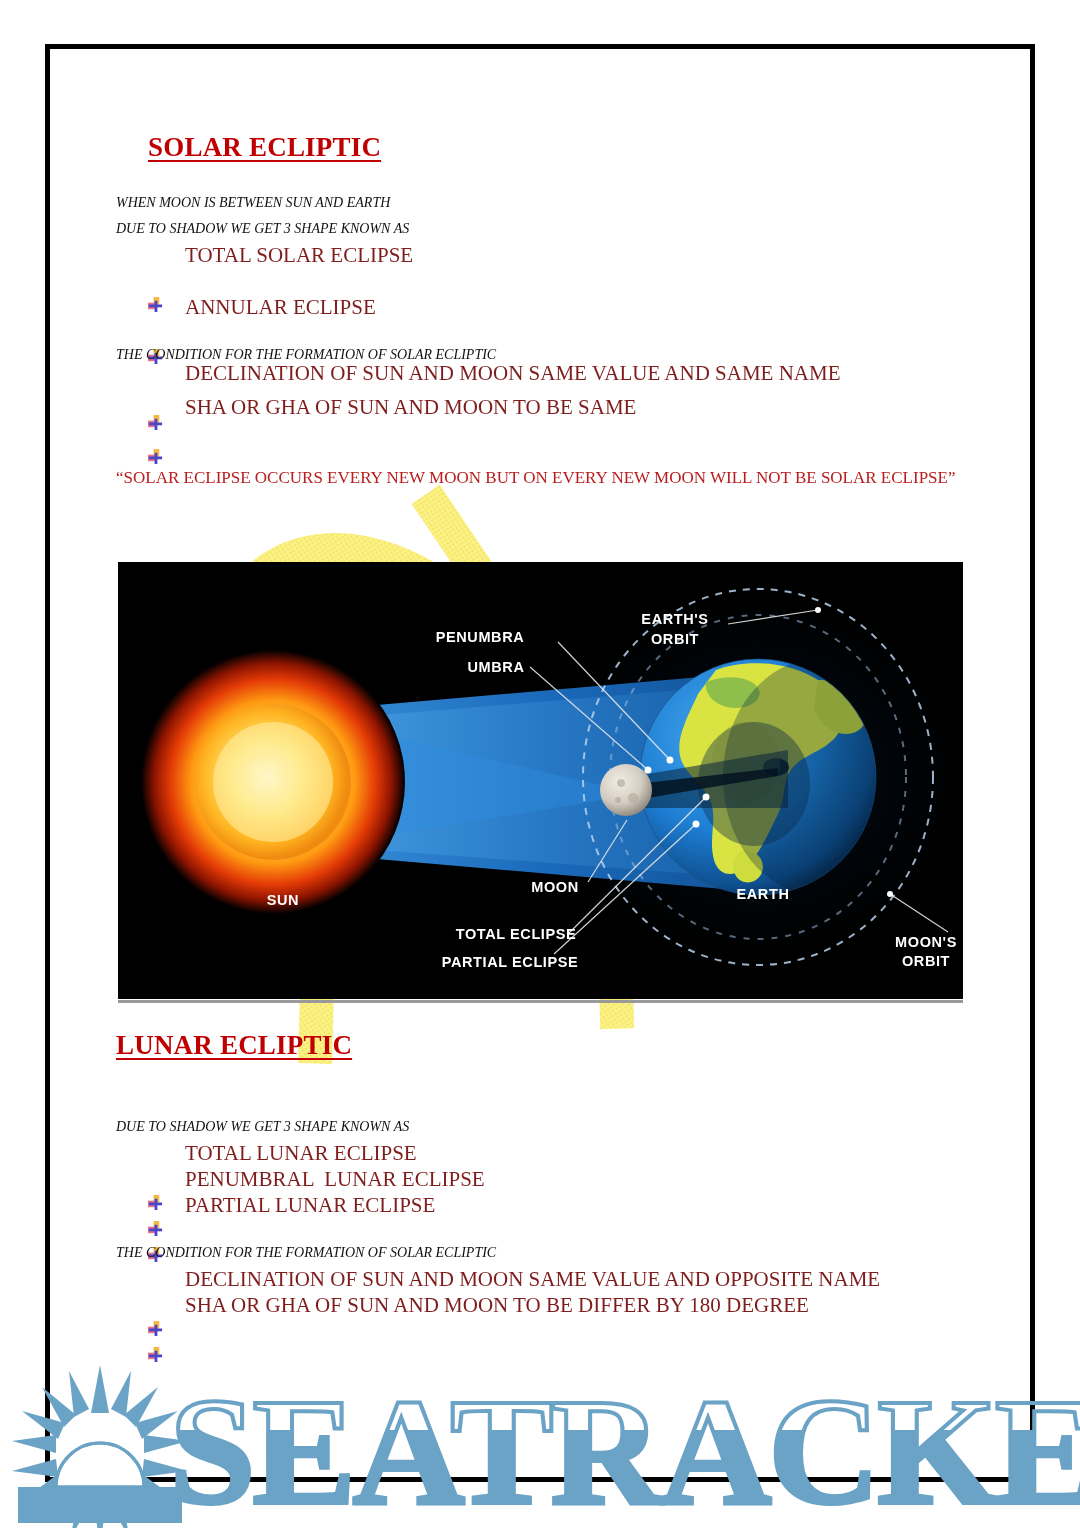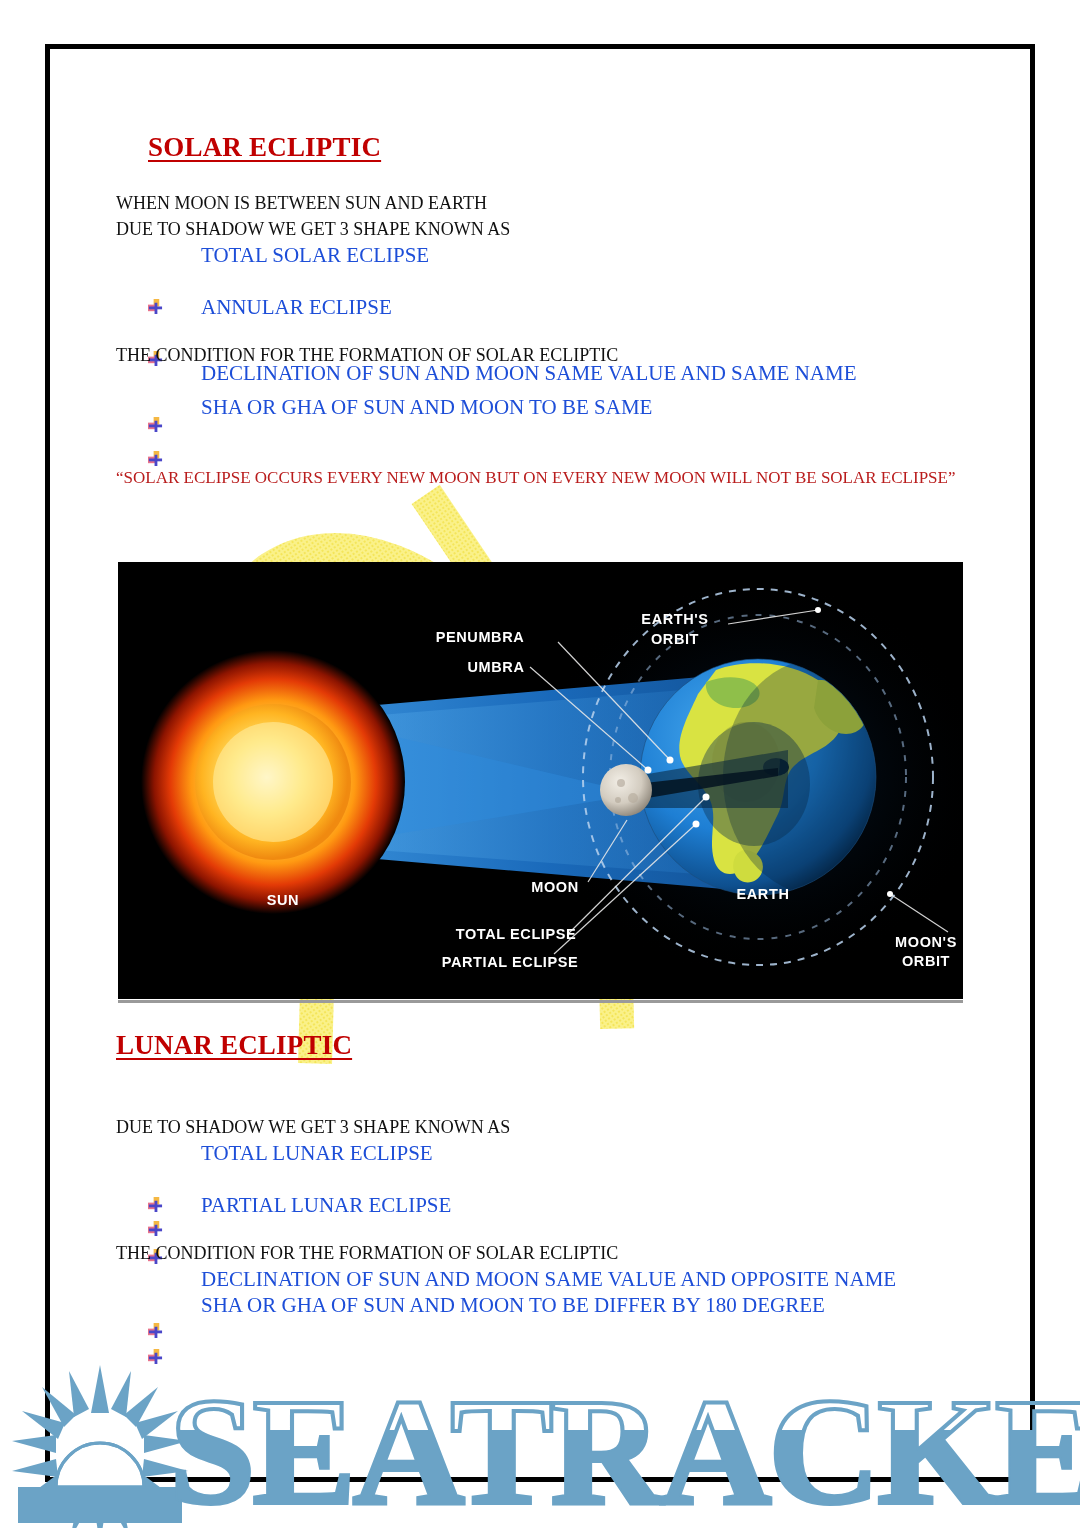--- a/index.html
+++ b/index.html
@@ -58,35 +58,35 @@
     text-decoration: underline;
     text-underline-offset: 4px;
     letter-spacing: 0.2px;
     white-space: nowrap;
   }
   #heading-solar { left: 116px; top: 132px; margin-left: 32px; }
   #heading-lunar { left: 116px; top: 1030px; }
 
   .body-line {
     position: absolute;
-    font-size: 18px;
+    font-size: 14px;
     color: #101010;
     white-space: pre;
     line-height: 26px;
+    font-style: italic;
   }
 
   .bullet-row {
     position: absolute;
     font-size: 21px;
-    color: #1d4ed8;
+    color: #7f1d1d;
     white-space: pre;
     line-height: 26px;
     display: flex;
-    align-items: center;
-    gap: 16px;
+    align-items: flex-start;
   }
   .bullet-glyph {
     width: 15px;
     height: 20px;
     margin-right: 22px;
     margin-top: 3px;
     flex: 0 0 auto;
     position: relative;
   }
   .bullet-glyph svg { width: 15px; height: 15px; display: block; }
@@ -237,20 +237,21 @@
 
   <div class="bullet-row" style="left:148px; top:1166px;">
     <span class="bullet-glyph">
       <svg viewBox="0 0 16 16" xmlns="http://www.w3.org/2000/svg">
         <rect x="6" y="0" width="6" height="8" fill="#F5B843"></rect>
         <rect x="0" y="6" width="8" height="7" fill="#E8728B"></rect>
         <rect x="1" y="8" width="14" height="3" fill="#4A46C8"></rect>
         <rect x="7" y="4" width="3" height="12" fill="#4A46C8"></rect>
       </svg>
     </span>
+    <span>PENUMBRAL  LUNAR ECLIPSE</span>
   </div>
 
   <div class="bullet-row" style="left:148px; top:1192px;">
     <span class="bullet-glyph">
       <svg viewBox="0 0 16 16" xmlns="http://www.w3.org/2000/svg">
         <rect x="6" y="0" width="6" height="8" fill="#F5B843"></rect>
         <rect x="0" y="6" width="8" height="7" fill="#E8728B"></rect>
         <rect x="1" y="8" width="14" height="3" fill="#4A46C8"></rect>
         <rect x="7" y="4" width="3" height="12" fill="#4A46C8"></rect>
       </svg>

